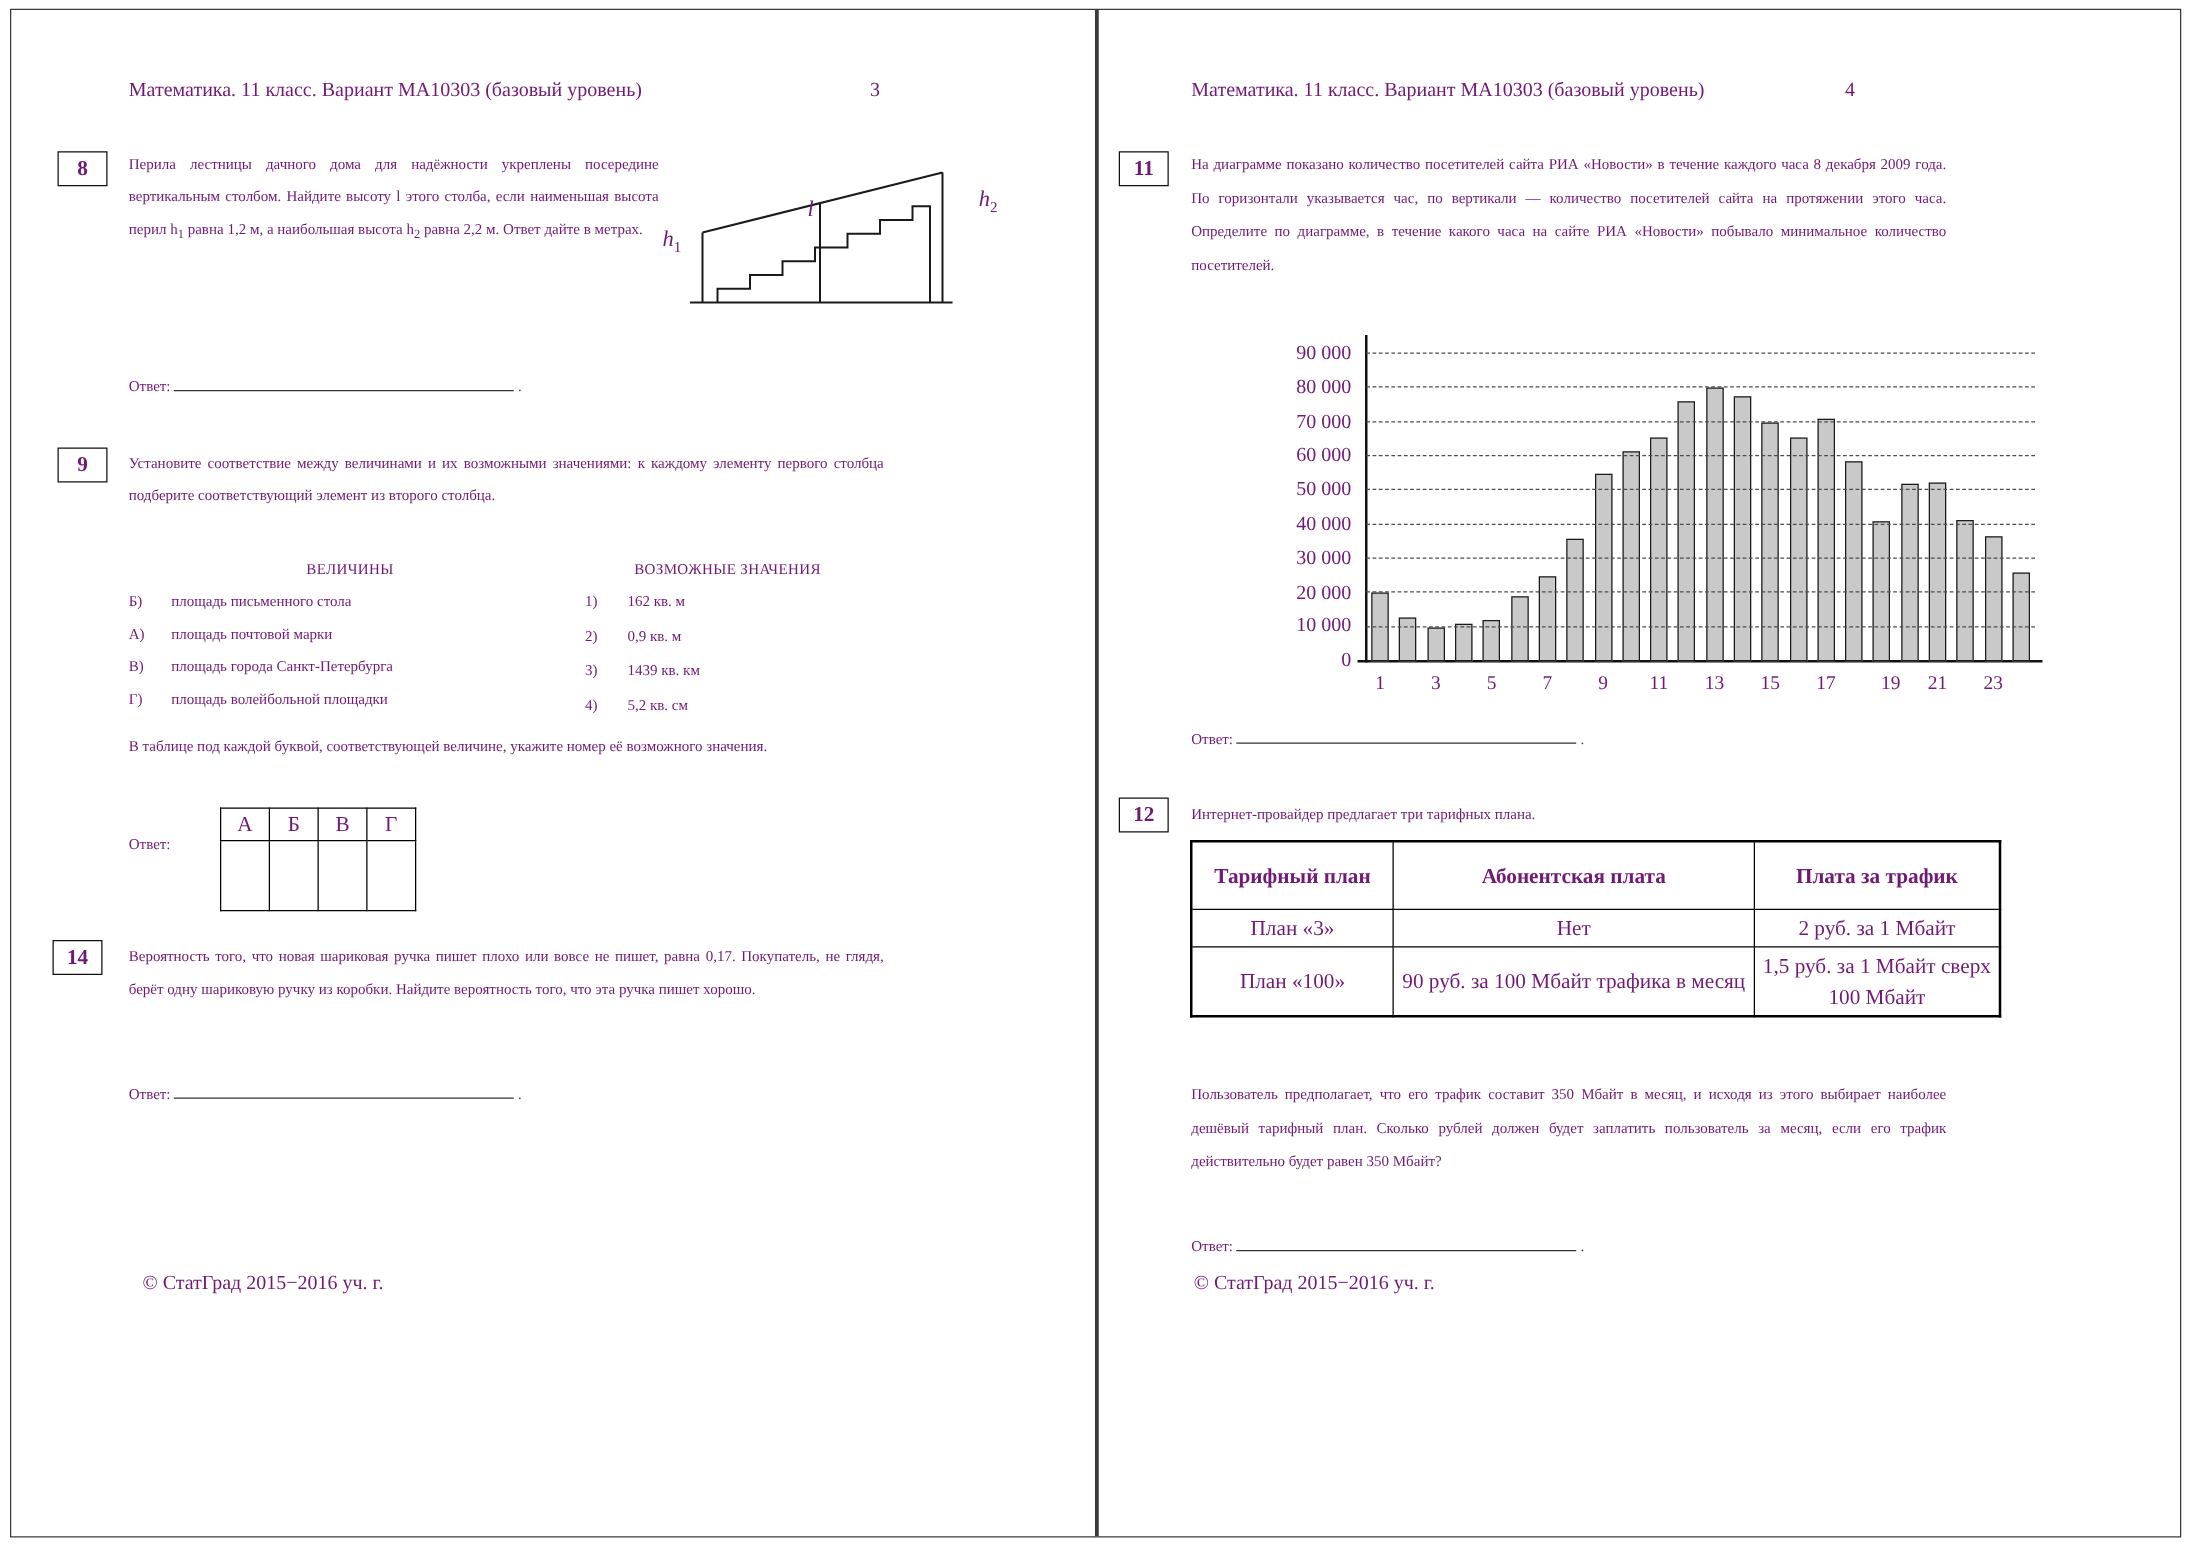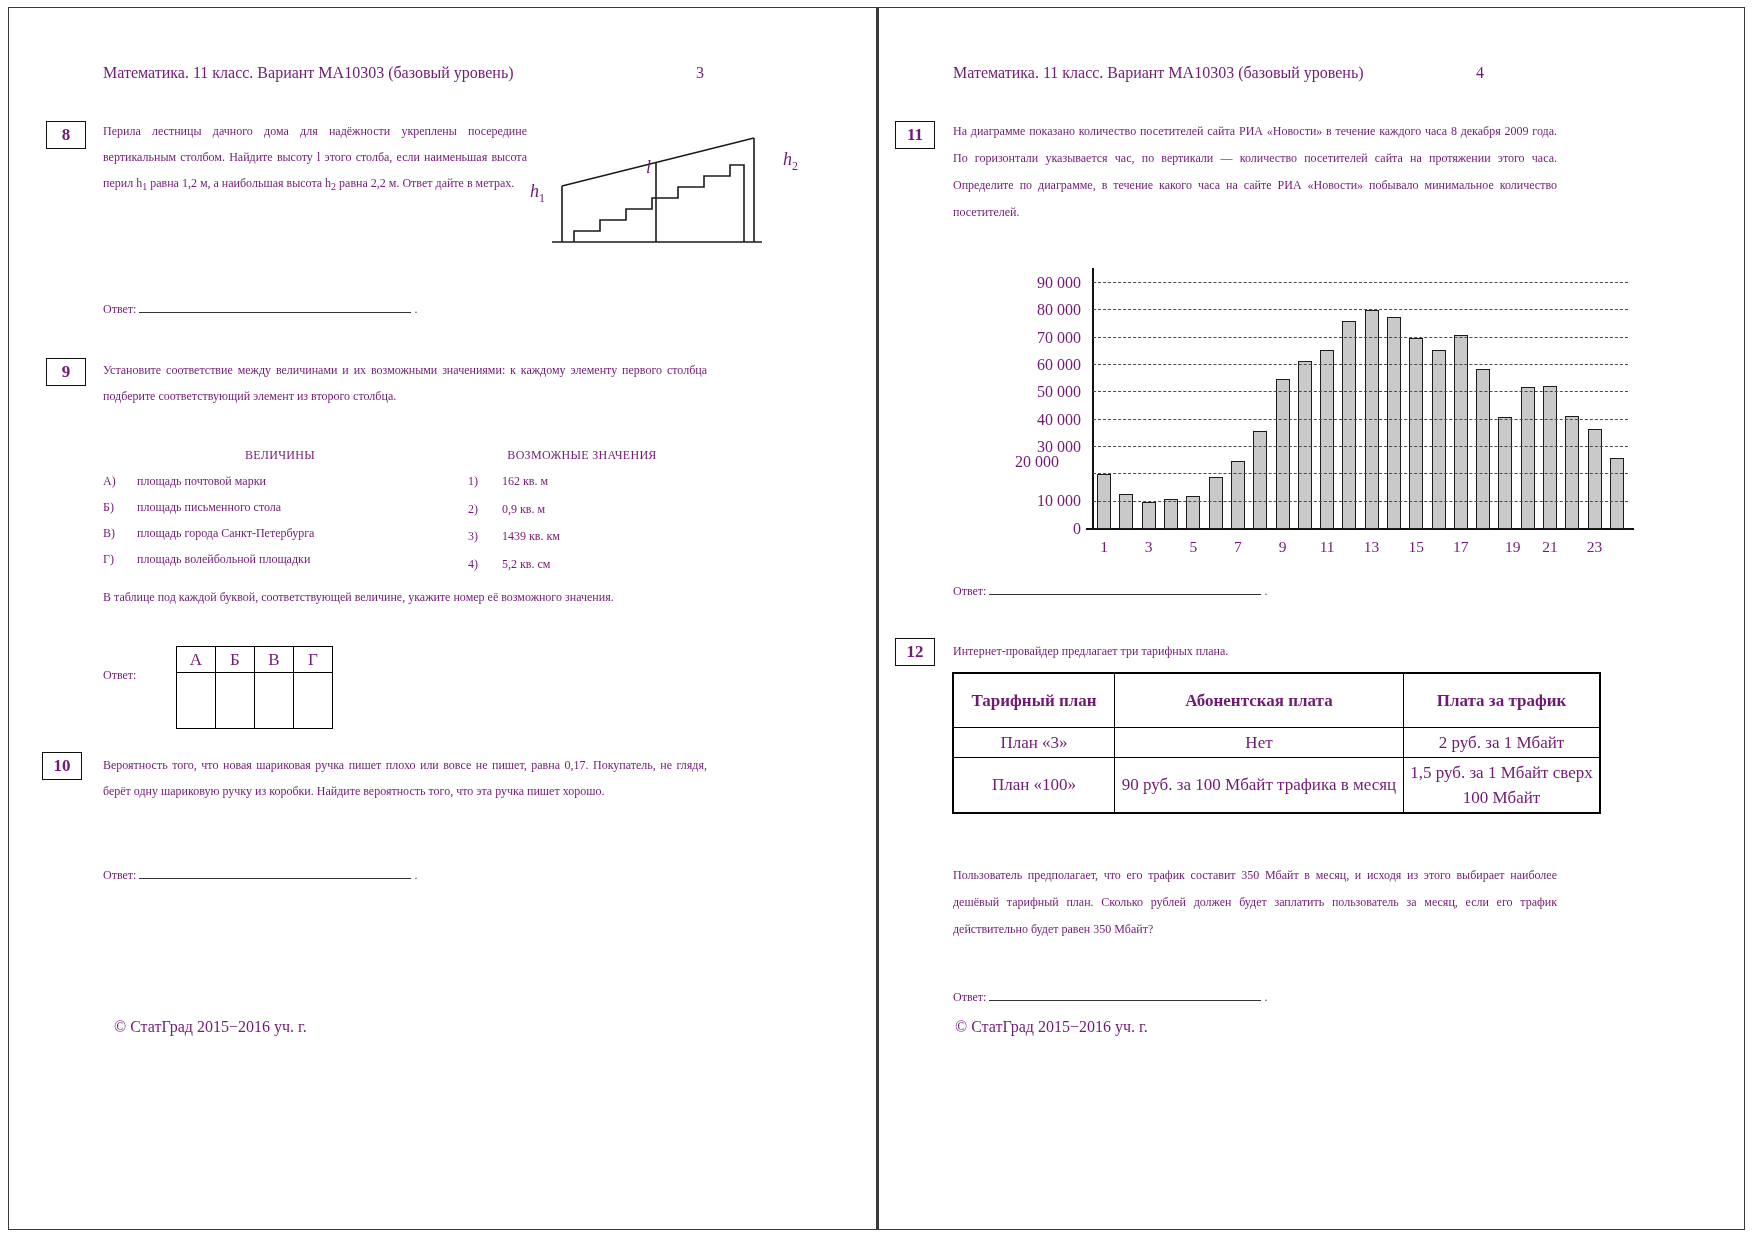--- a/index.html
+++ b/index.html
@@ -67,22 +67,22 @@
       <span>Ответ:</span><span class="line"></span><span>.</span>
     </div>
 
     <div class="numbox" style="left:46px;top:358px;">9</div>
     <div class="t just" style="left:103px;top:357px;width:604px;">Установите соответствие между величинами и их возможными значениями: к каждому элементу первого столбца подберите соответствующий элемент из второго столбца.</div>
 
     <div class="t caps" style="left:180px;top:442px;width:200px;text-align:center;">ВЕЛИЧИНЫ</div>
     <div class="t caps" style="left:432px;top:442px;width:300px;text-align:center;">ВОЗМОЖНЫЕ ЗНАЧЕНИЯ</div>
 
     <div class="t" style="left:103px;top:468px;width:360px;">
+      <div><span class="mkey">Б)</span><span>площадь письменного стола</span></div>
       <div><span class="mkey">А)</span><span>площадь почтовой марки</span></div>
-      <div><span class="mkey">Б)</span><span>площадь письменного стола</span></div>
       <div><span class="mkey">В)</span><span>площадь города Санкт-Петербурга</span></div>
       <div><span class="mkey">Г)</span><span>площадь волейбольной площадки</span></div>
     </div>
     <div class="t" style="left:468px;top:468px;width:260px;line-height:27.5px;">
       <div><span class="vkey">1)</span><span>162 кв. м</span></div>
       <div><span class="vkey">2)</span><span>0,9 кв. м</span></div>
       <div><span class="vkey">3)</span><span>1439 кв. км</span></div>
       <div><span class="vkey">4)</span><span>5,2 кв. см</span></div>
     </div>
 
@@ -99,21 +99,21 @@
       </tr>
       <tr class="brow">
         <td></td>
         <td></td>
         <td></td>
         <td></td>
       </tr>
     </tbody>
       </table>
 
-    <div class="numbox" style="left:42px;top:752px;">10</div>
+    <div class="numbox" style="left:42px;top:752px;">14</div>
     <div class="t just" style="left:103px;top:752px;width:604px;">Вероятность того, что новая шариковая ручка пишет плохо или вовсе не пишет, равна 0,17. Покупатель, не глядя, берёт одну шариковую ручку из коробки. Найдите вероятность того, что эта ручка пишет хорошо.</div>
 
     <div class="t answer" style="left:103px;top:862px;">
       <span>Ответ:</span><span class="line"></span><span>.</span>
     </div>
 
     <div class="t footer" style="left:114px;top:1014px;">© СтатГрад 2015−2016 уч. г.</div>
   </div>
 
   <div>
@@ -147,21 +147,21 @@
         <div class="bar" style="left: 405.4px; width: 14px; top: 133.9px; height: 112.1px;"></div>
         <div class="bar" style="left: 427.7px; width: 14px; top: 103.9px; height: 142.1px;"></div>
         <div class="bar" style="left: 450px; width: 14px; top: 102.5px; height: 143.5px;"></div>
         <div class="bar" style="left: 472.3px; width: 14px; top: 132.6px; height: 113.4px;"></div>
         <div class="bar" style="left: 494.6px; width: 14px; top: 146.2px; height: 99.8px;"></div>
         <div class="bar" style="left: 516.9px; width: 14px; top: 174.9px; height: 71.1px;"></div>
         <div class="y-tick-label" style="top: 236px;">0</div>
         <div class="gridline" style="left: 0px; width: 535px; top: 217.7px;"></div>
         <div class="y-tick-label" style="top: 208px;">10 000</div>
         <div class="gridline" style="left: 0px; width: 535px; top: 190.3px;"></div>
-        <div class="y-tick-label" style="top: 169px; text-align: center;">20 000</div>
+        <div class="y-tick-label" style="top: 182px;">20 000</div>
         <div class="gridline" style="left: 0px; width: 535px; top: 163px;"></div>
         <div class="y-tick-label" style="top: 154px;">30 000</div>
         <div class="gridline" style="left: 0px; width: 535px; top: 135.7px;"></div>
         <div class="y-tick-label" style="top: 126.7px;">40 000</div>
         <div class="gridline" style="left: 0px; width: 535px; top: 108.3px;"></div>
         <div class="y-tick-label" style="top: 99.3px;">50 000</div>
         <div class="gridline" style="left: 0px; width: 535px; top: 81px;"></div>
         <div class="y-tick-label" style="top: 72px;">60 000</div>
         <div class="gridline" style="left: 0px; width: 535px; top: 53.7px;"></div>
         <div class="y-tick-label" style="top: 44.7px;">70 000</div>

